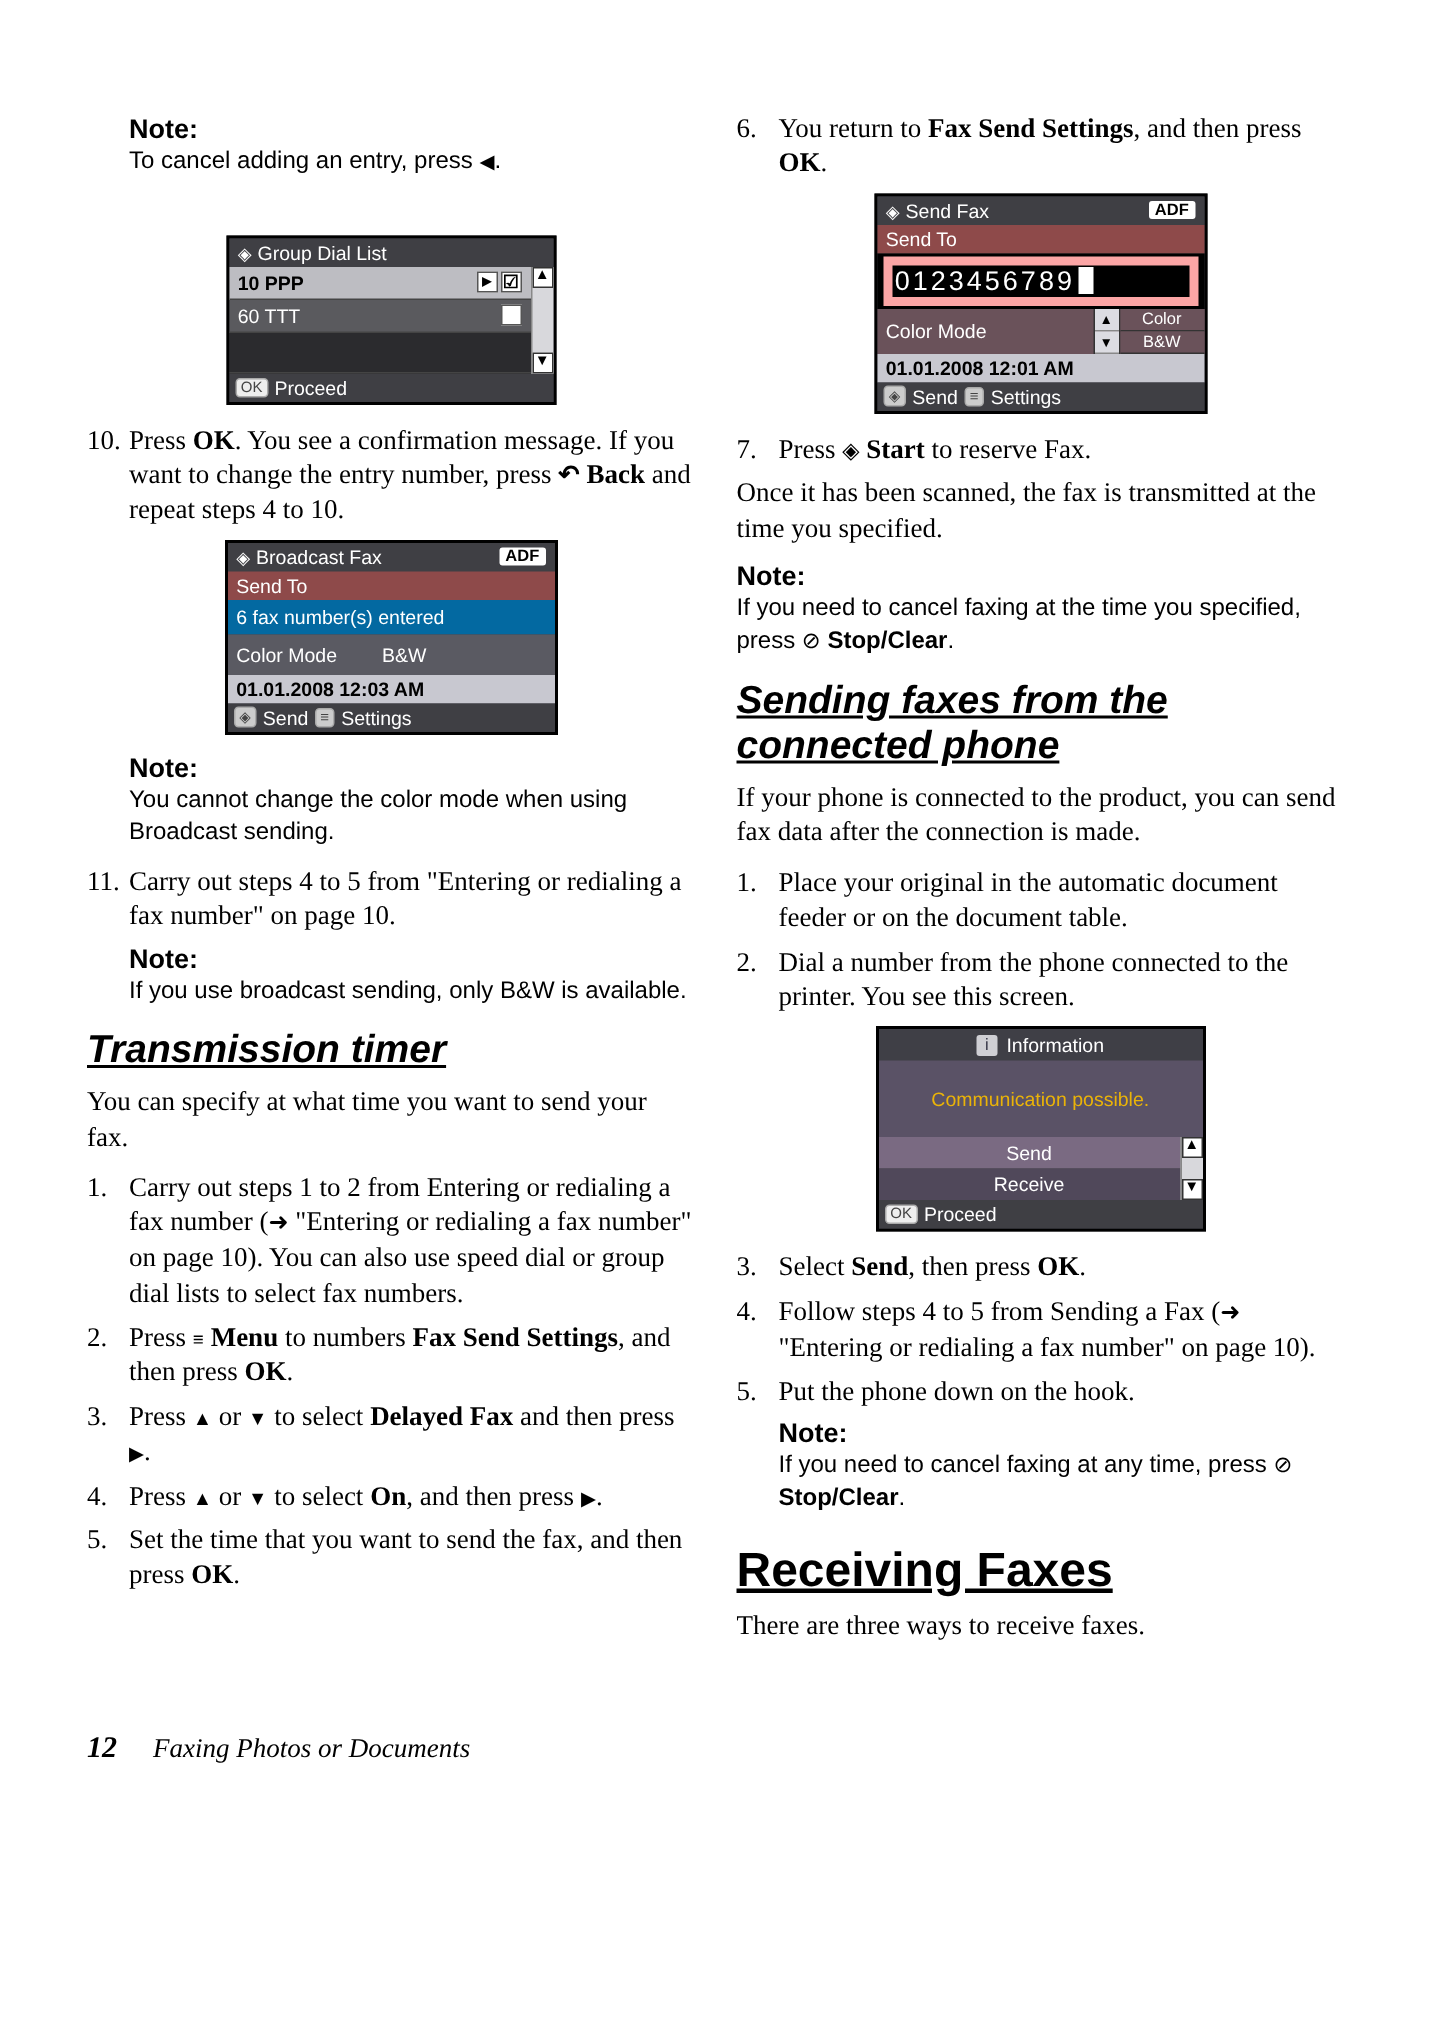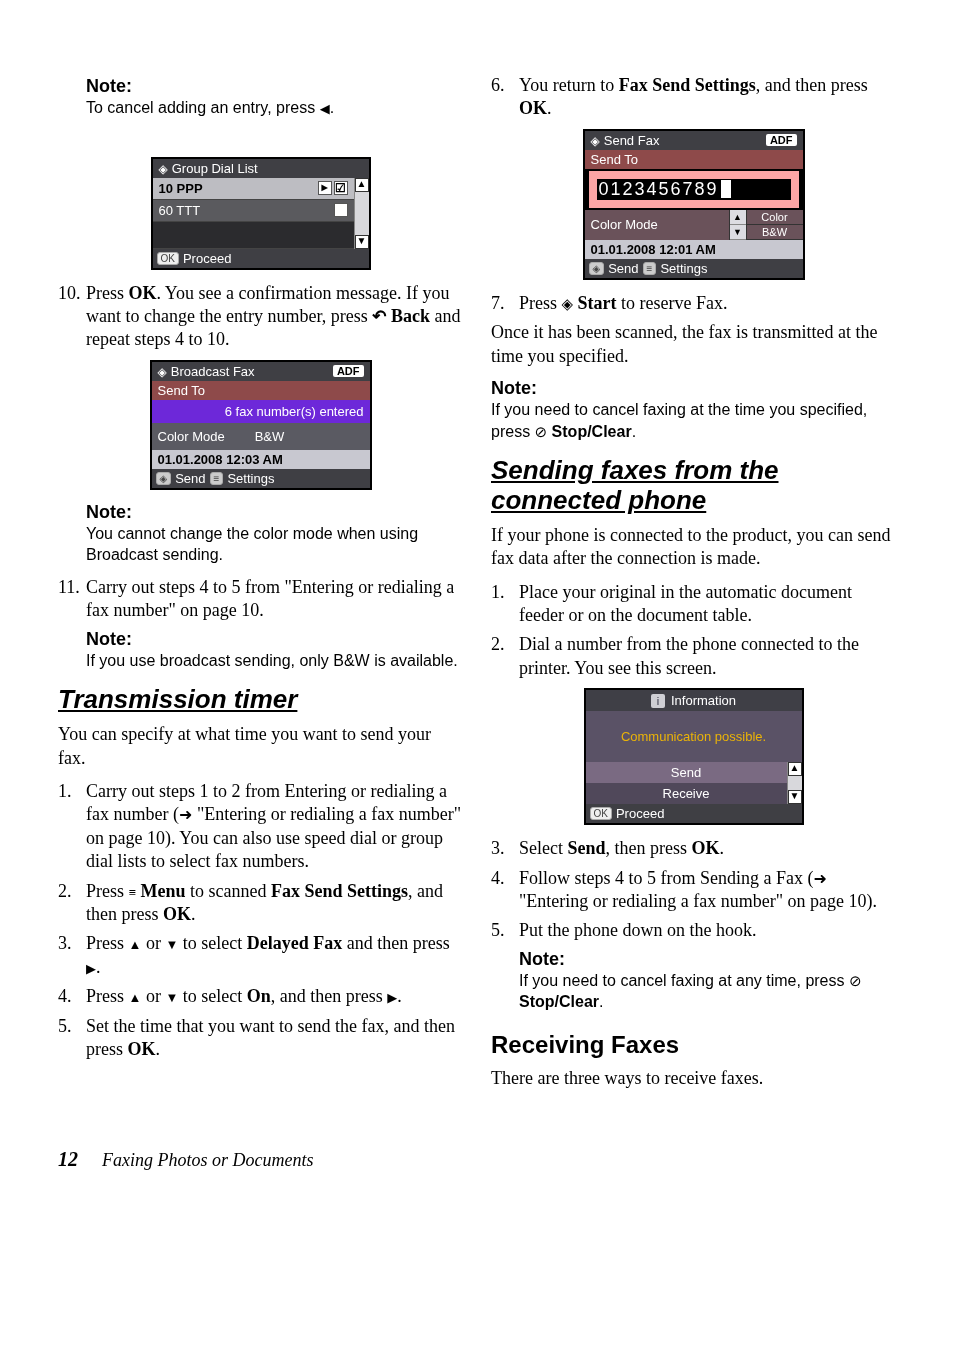--- a/index.html
+++ b/index.html
@@ -18,23 +18,24 @@
     display: flex;
     gap: 28px;
   }
   .col {
     flex: 1;
     min-width: 0;
   }
   .heading1 {
     font-family: Arial, Helvetica, sans-serif;
     font-weight: bold;
-    font-size: 24px;
+    font-size: 32px;
     margin: 18px 0 8px 0;
     line-height: 1.15;
+    text-decoration: underline;
   }
   .heading2 {
     font-family: Arial, Helvetica, sans-serif;
     font-weight: bold;
     font-style: italic;
     font-size: 26px;
     margin: 14px 0 8px 0;
     line-height: 1.15;
     text-decoration: underline;
   }
@@ -165,27 +166,27 @@
   .shot1 .list .row.sel { background:#bdbdc2; color:#000; font-weight:bold;}
   .shot1 .checks { margin-left:auto; display:flex; gap:2px;}
   .chk { width:12px; height:12px; border:1px solid #555; background:#fff; display:inline-flex; align-items:center; justify-content:center; font-size:10px; color:#000;}
   .chk.on::before{content:"☑"; font-size:12px;}
   .chk.off::before{content:" ";}
   .chk.rt::before{content:"▶"; font-size:8px;}
   
   .shot2 { width: 218px; }
   .shot2 .row { padding:2px 6px; }
   .shot2 .lbl { background:#8e4a4a; color:#fff; }
-  .shot2 .darkrow { background:#6d28d9;text-align:right; }
+  .shot2 .darkrow { background:#0369a1; }
   .shot2 .midrow { background:#5a5a62; display:flex; gap:30px; padding:6px;}
   
   .shot3 { width:218px; }
   .shot3 .lbl { background:#8e4a4a; color:#fff; padding:2px 6px;}
   .shot3 .numbox { background:#000; padding:2px 4px; }
-  .shot3 .numbox .inner { border:8px solid #fca5a5; color:#fff; font-size:18px; letter-spacing:2px; padding:0 2px; display:flex; align-items:center;}
+  .shot3 .numbox .inner { border:6px solid #fca5a5; color:#fff; font-size:18px; letter-spacing:2px; padding:0 2px; display:flex; align-items:center;}
   .shot3 .cursor { background:#fff; width:10px; height:18px; display:inline-block; margin-left:2px;}
   .shot3 .colormode { display:flex; align-items:stretch; background:#6a525a; }
   .shot3 .colormode .left { flex:1; display:flex; align-items:center; padding:0 6px;}
   .shot3 .colormode .arrows { width:16px; display:flex; flex-direction:column; border-left:1px solid #333; border-right:1px solid #333;}
   .shot3 .colormode .arrows div{ background:#dcdce2; color:#000; font-size:9px; text-align:center; height:14px; line-height:14px; border-bottom:1px solid #888;}
   .shot3 .colormode .opts { width:56px; display:flex; flex-direction:column;}
   .shot3 .colormode .opts div{ background:#6a525a; color:#fff; font-size:11px; text-align:center; height:14px; line-height:14px; border-bottom:1px solid #333;}
   
   .shot4 { width:216px; }
   .shot4 .titlebar { background:#3f3f46; text-align:center; padding:3px; display:flex; justify-content:center; gap:6px; align-items:center;}
@@ -295,21 +296,21 @@
   <div class="num-item">
     <div class="num">1.</div>
     <div class="txt">
       <span>Carry out steps 1 to 2 from Entering or redialing a fax number (</span><span class="arrow-r"></span><span> "Entering or redialing a fax number" on page 10). You can also use speed dial or group dial lists to select fax numbers.</span>
     </div>
   </div>
 
   <div class="num-item">
     <div class="num">2.</div>
     <div class="txt">
-      <span>Press </span><span class="menu-icon"></span> <span class="bold">Menu</span><span> to scanned </span><span class="bold">Fax Send Settings</span><span>, and then press </span><span class="bold">OK</span><span>.</span>
+      <span>Press </span><span class="menu-icon"></span> <span class="bold">Menu</span><span> to numbers </span><span class="bold">Fax Send Settings</span><span>, and then press </span><span class="bold">OK</span><span>.</span>
     </div>
   </div>
 
   <div class="num-item">
     <div class="num">3.</div>
     <div class="txt">
       <span>Press </span><span class="tri-u"></span><span> or </span><span class="tri-d"></span><span> to select </span><span class="bold">Delayed Fax</span><span> and then press </span><span class="tri-r"></span><span>.</span>
     </div>
   </div>
 

